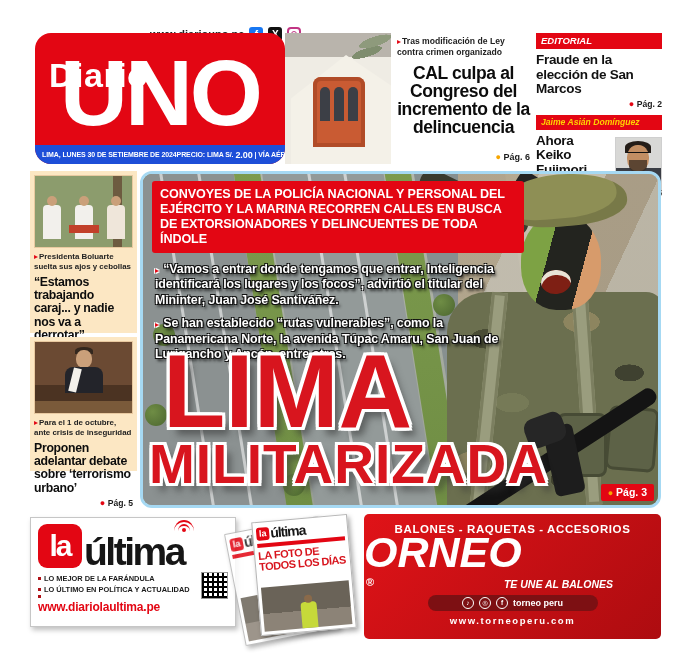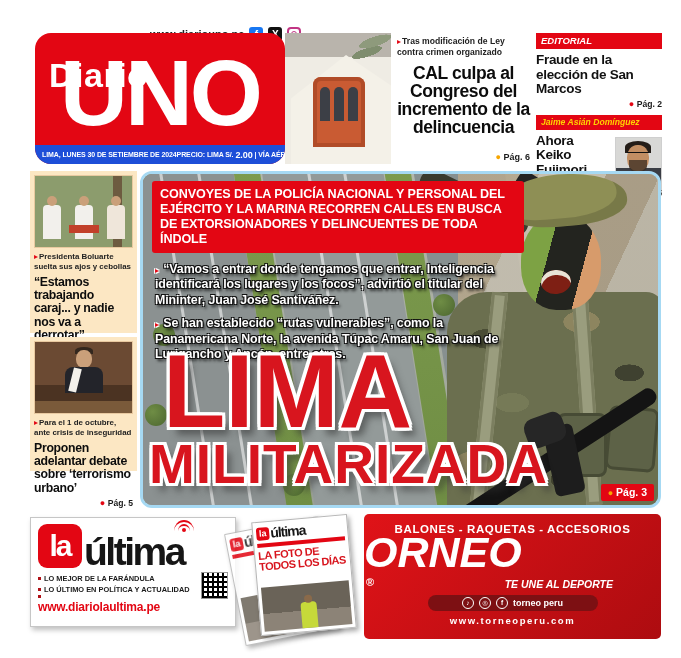--- a/index.html
+++ b/index.html
@@ -383,21 +383,21 @@
     </div>
   </div>
 
   <div class="torneo">
     <div class="tor-tagline">BALONES - RAQUETAS - ACCESORIOS</div>
     <div class="tor-logo-row">
       <div class="swoosh"></div>
       <div class="tor-text">ORNEO</div>
       <div class="tor-reg">®</div>
     </div>
-    <div class="tor-slogan">TE UNE AL DEPORTE</div>
+    <div class="tor-slogan">TE UNE AL BALONES</div>
     <div class="tor-pill">
       <span class="pill-icon">♪</span>
       <span class="pill-icon">◎</span>
       <span class="pill-icon">f</span>
       <span class="pill-text">torneo peru</span>
     </div>
     <div class="tor-url">www.torneoperu.com</div>
   </div>
 
 </div>

